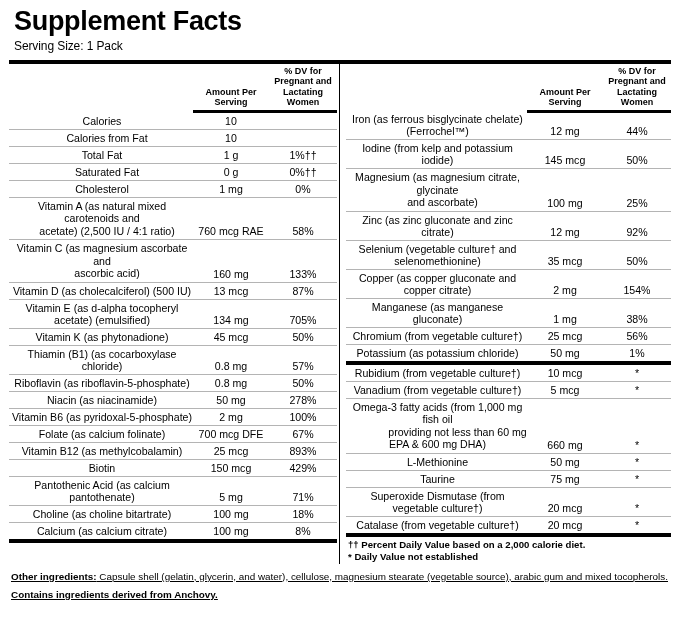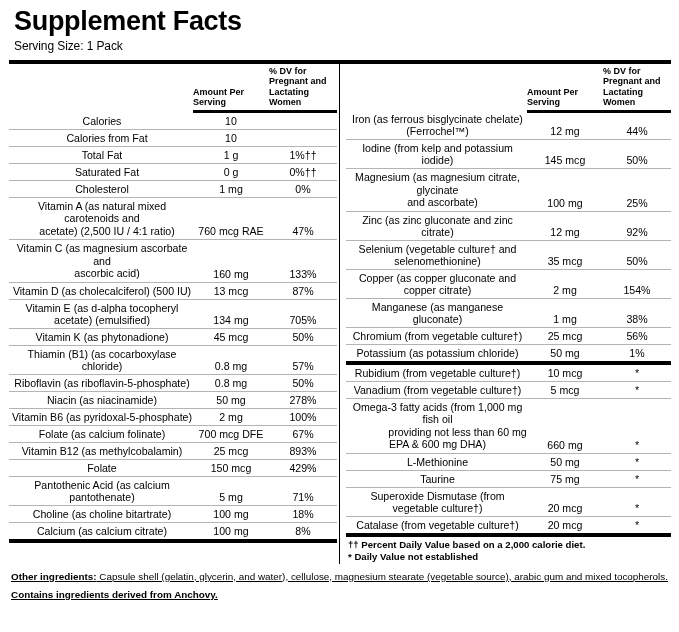--- a/index.html
+++ b/index.html
@@ -57,21 +57,21 @@
     font-weight: normal;
   }
   .c-name { text-align: center; padding-left: 2px !important; }
   .c-amt  { text-align: center; width: 76px; }
   .c-dv   { text-align: center; width: 68px; }
 
   
   tr.hdr td {
     font-size: 9px;
     font-weight: bold;
-    text-align: left;
+    text-align: center;
     line-height: 1.12;
     vertical-align: bottom;
     padding-bottom: 3px !important;
     height: 40px;
   }
   tr.hdr td.c-name { border: none; }
 
   
   .rule-thin  td { border-bottom: 1px solid #b4b4b4; }
   .rule-thick td { border-bottom: 4px solid #000; }
@@ -148,21 +148,21 @@
               <td class="c-dv">0%††</td>
             </tr>
             <tr class="rule-thin">
               <td class="c-name">Cholesterol</td>
               <td class="c-amt">1 mg</td>
               <td class="c-dv">0%</td>
             </tr>
             <tr class="rule-thin two-line">
               <td class="c-name"><span>Vitamin A (as natural mixed carotenoids and</span><br><span style="padding-left: 10px;">acetate) (2,500 IU / 4:1 ratio)</span></td>
               <td class="c-amt">760 mcg RAE</td>
-              <td class="c-dv">47%</td>
+              <td class="c-dv">58%</td>
             </tr>
             <tr class="rule-thin two-line">
               <td class="c-name"><span>Vitamin C (as magnesium ascorbate and</span><br><span style="padding-left: 10px;">ascorbic acid)</span></td>
               <td class="c-amt">160 mg</td>
               <td class="c-dv">133%</td>
             </tr>
             <tr class="rule-thin">
               <td class="c-name">Vitamin D (as cholecalciferol) (500 IU)</td>
               <td class="c-amt">13 mcg</td>
               <td class="c-dv">87%</td>
@@ -201,21 +201,21 @@
               <td class="c-name">Folate (as calcium folinate)</td>
               <td class="c-amt">700 mcg DFE</td>
               <td class="c-dv">67%</td>
             </tr>
             <tr class="rule-thin">
               <td class="c-name">Vitamin B12 (as methylcobalamin)</td>
               <td class="c-amt">25  mcg</td>
               <td class="c-dv">893%</td>
             </tr>
             <tr class="rule-thin">
-              <td class="c-name">Folate</td>
+              <td class="c-name">Biotin</td>
               <td class="c-amt">150 mcg</td>
               <td class="c-dv">429%</td>
             </tr>
             <tr class="rule-thin">
               <td class="c-name">Pantothenic Acid (as calcium pantothenate)</td>
               <td class="c-amt">5 mg</td>
               <td class="c-dv">71%</td>
             </tr>
             <tr class="rule-thin">
               <td class="c-name">Choline (as choline bitartrate)</td>

